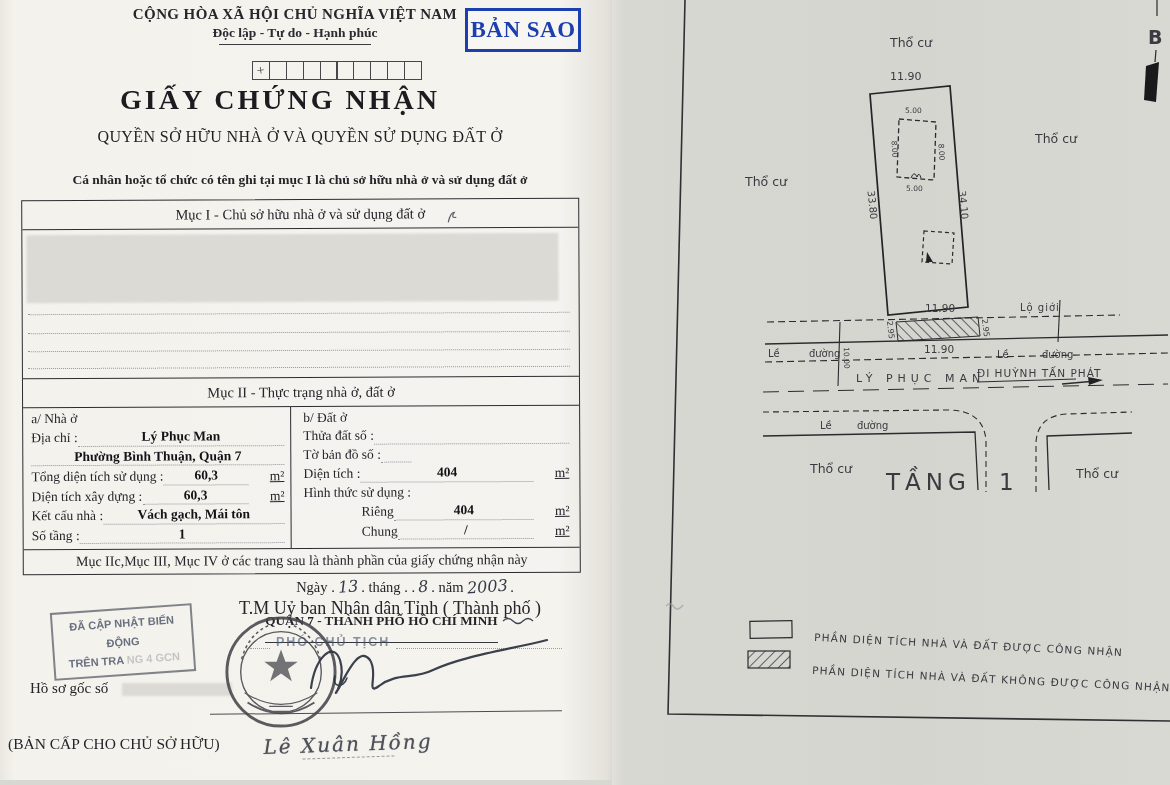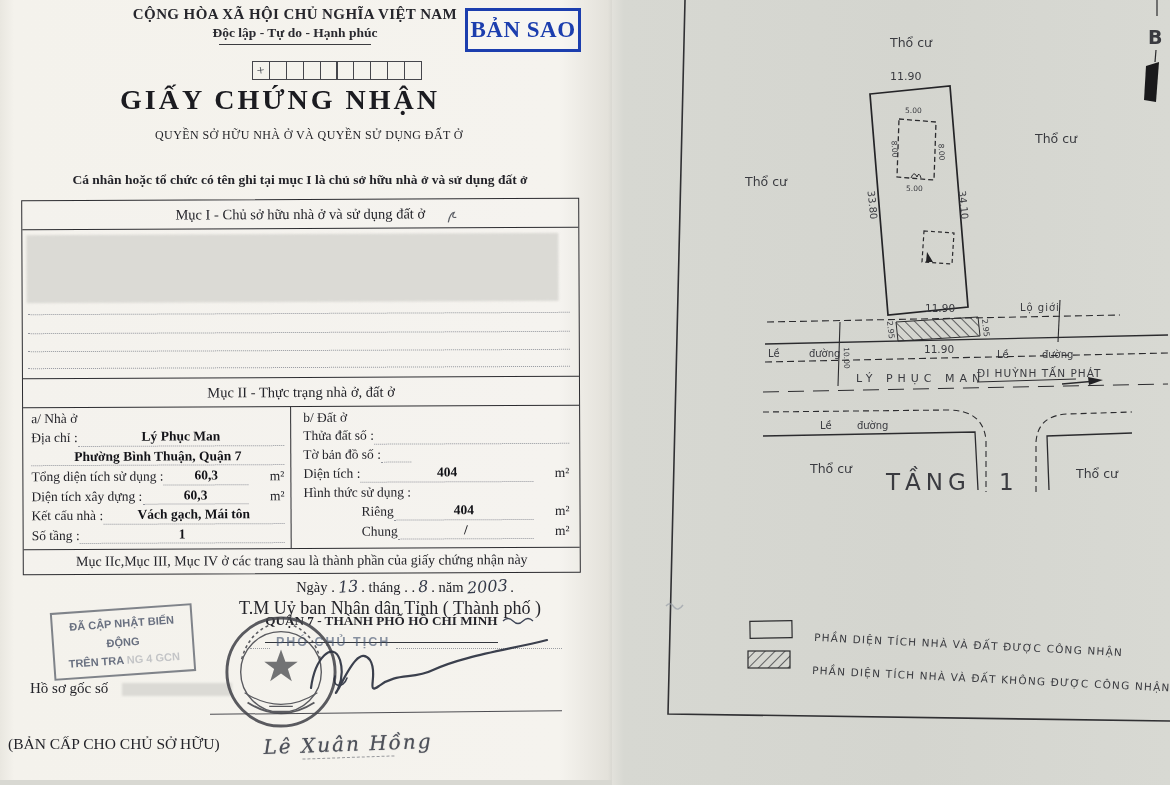--- a/index.html
+++ b/index.html
@@ -16,22 +16,22 @@
   .motto-rule{width:152px;margin:3px auto 0;border-top:1.6px solid #3c3c40;}
   .ban-sao{left:465px;top:8px;width:110px;height:38px;border:3.5px solid #1c3eae;
     color:#1c3eae;font-weight:bold;font-size:23px;display:flex;align-items:center;
     justify-content:center;letter-spacing:.5px;background:rgba(255,255,255,.25);}
   .serial-row{left:253px;top:61px;display:flex;}
   .serial-cell{width:16px;height:17px;border:1.1px solid #46464c;margin-left:-1.1px;
     display:flex;align-items:center;justify-content:center;}
   .plus-mark{font-size:14px;color:#3c4048;font-style:italic;transform:rotate(-8deg);}
   .doc-title{left:35px;top:84px;width:490px;text-align:center;font-size:28px;
     font-weight:bold;letter-spacing:3px;color:#1b1b20;}
-  .doc-subtitle{left:0;top:128px;width:600px;text-align:center;font-size:12px;
-    letter-spacing:.4px;color:#1d1d22;margin-left:9px;}
+  .doc-subtitle{left:0;top:128px;width:600px;text-align:center;font-size:16px;
+    letter-spacing:.4px;color:#1d1d22;}
   .doc-intro{left:0;top:172px;width:600px;text-align:center;font-size:13.5px;font-weight:bold;}
 
   .main-box{left:22px;top:199px;width:556px;border:1.6px solid #2c2c30;transform:rotate(-.25deg);
     background:rgba(255,255,255,.06);}
   .sec-header{position:relative;text-align:center;font-size:14.5px;padding:6px 0 5px;
     border-bottom:1.6px solid #2c2c30;}
   .hand-mark{position:absolute;right:120px;top:10px;}
   .sec1-body{position:relative;height:148px;}
   .redaction{position:absolute;left:4px;top:5px;width:532px;height:68px;
     background:#d7d6d1;filter:blur(1px);opacity:.85;}
@@ -40,21 +40,21 @@
   .sec2-body{display:flex;min-height:132px;font-size:13.5px;}
   .col-house{width:268px;border-right:1.6px solid #2c2c30;padding:3px 6px 4px 8px;box-sizing:border-box;}
   .col-land{flex:1;padding:3px 10px 4px 12px;box-sizing:border-box;}
   .col-title{font-size:13.5px;margin-bottom:1px;}
   .frow{display:flex;align-items:flex-end;margin:1px 0;line-height:1.3;}
   .lbl{white-space:nowrap;}
   .dots{flex:1;border-bottom:1.6px dotted rgba(105,110,122,.7);text-align:center;
     padding:0 2px;min-width:8px;}
   .dots.short{flex:0 0 26px;}
   .val{font-weight:bold;color:#121217;}
-  .unit{margin-left:21px;white-space:nowrap;}
+  .unit{margin-left:21px;white-space:nowrap;text-decoration:underline;}
   .indent{padding-left:58px;}
   .note-row{border-top:1.6px solid #2c2c30;text-align:center;font-size:14px;padding:4px 0;}
 
   .date-line{left:250px;top:577px;width:310px;font-size:14.5px;text-align:center;}
   .hand{font-family:"DejaVu Serif",serif;font-style:italic;font-size:16px;color:#343a49;
     display:inline-block;transform:rotate(-4deg);margin:0 3px;}
   .authority{left:225px;top:598px;width:330px;text-align:center;font-size:18px;}
   .district{left:240px;top:613px;width:320px;text-align:center;font-size:13.2px;font-weight:bold;}
   .district .u{border-bottom:1.5px solid #33363c;padding-bottom:14px;}
   .position-line{left:250px;top:634px;width:312px;display:flex;align-items:center;}

